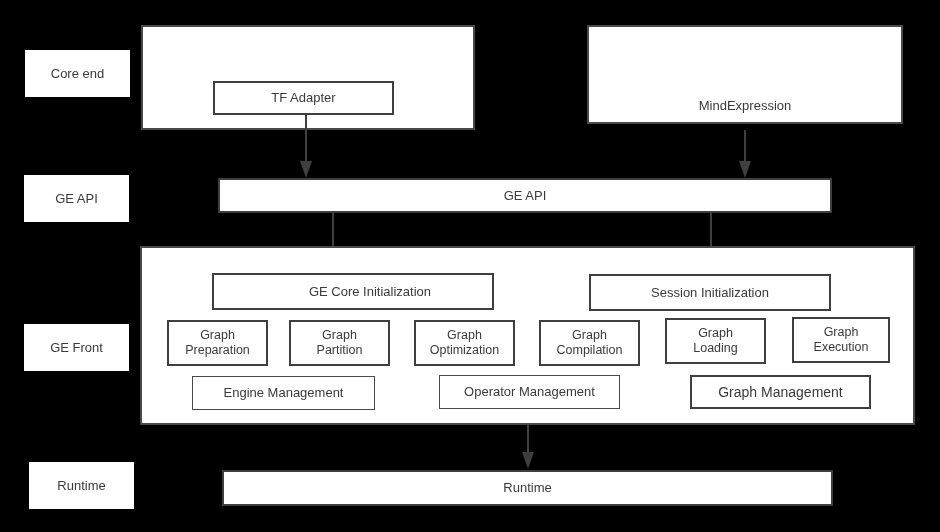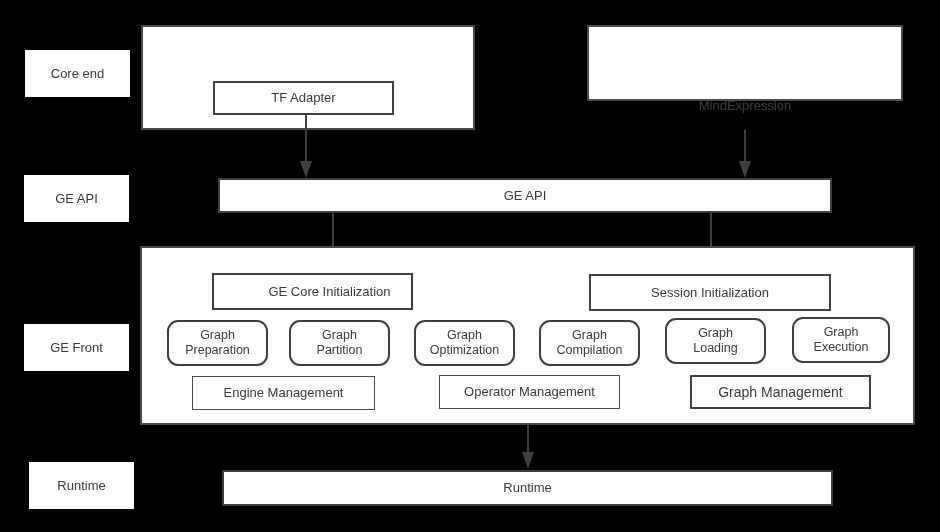--- a/index.html
+++ b/index.html
@@ -52,21 +52,21 @@
     color: #3a3a3a;
     font-size: 13px;
   }
   .arrow {
     position: absolute;
   }
   .arrow svg {
     display: block;
     overflow: visible;
   }
-  .two-line { white-space: pre-line; border-radius: 11px; }
+  .two-line { white-space: pre-line; }
 </style>
 </head>
 <body>
 
 <div id="canvas">
 
   <div class="box stage-label" style="left:25px; top:50px; width:105px; height:47px;">
     <span>Core end</span>
   </div>
 
@@ -83,21 +83,21 @@
   </div>
 
   <div class="container-box" style="left:141px; top:25px; width:334px; height:105px;">
     <div class="label-top" style="top:55px; font-size:13px;">Tensorflow</div>
   </div>
 
   <div class="box framed" style="left:213px; top:81px; width:181px; height:34px; font-size:13px;">
     <span>TF Adapter</span>
   </div>
 
-  <div class="container-box" style="left:587px; top:25px; width:316px; height:76px;">
+  <div class="container-box" style="left:587px; top:25px; width:316px; height:99px;">
     <div class="label-top" style="top:71px; font-size:13px;">MindExpression</div>
   </div>
 
   <div class="arrow" style="left:296px; top:115px;">
     <svg width="20" height="64" viewBox="0 0 20 64">
       <line x1="10" y1="0" x2="10" y2="52" stroke="#3f3f3f" stroke-width="2"></line>
       <polygon points="10,63 4,46 16,46" fill="#3f3f3f"></polygon>
     </svg>
   </div>
 
@@ -121,21 +121,21 @@
 
   <div class="arrow" style="left:701px; top:212px;">
     <svg width="20" height="63" viewBox="0 0 20 63">
       <line x1="10" y1="0" x2="10" y2="51" stroke="#3f3f3f" stroke-width="2"></line>
       <polygon points="10,62 4,45 16,45" fill="#3f3f3f"></polygon>
     </svg>
   </div>
 
   <div class="container-box" style="left:140px; top:246px; width:775px; height:179px;"></div>
 
-  <div class="box framed" style="left:212px; top:273px; width:201px; height:37px; font-size:13px;padding-left:34px;">
+  <div class="box framed" style="left:212px; top:273px; width:282px; height:37px; font-size:13px;padding-left:34px;">
     <span>GE Core Initialization</span>
   </div>
 
   <div class="box framed" style="left:589px; top:274px; width:242px; height:37px; font-size:13px;">
     <span>Session Initialization</span>
   </div>
 
   <div class="box framed two-line" style="left:167px; top:320px; width:101px; height:46px; font-size:12.5px;">
     <span>Graph
 Preparation</span>

